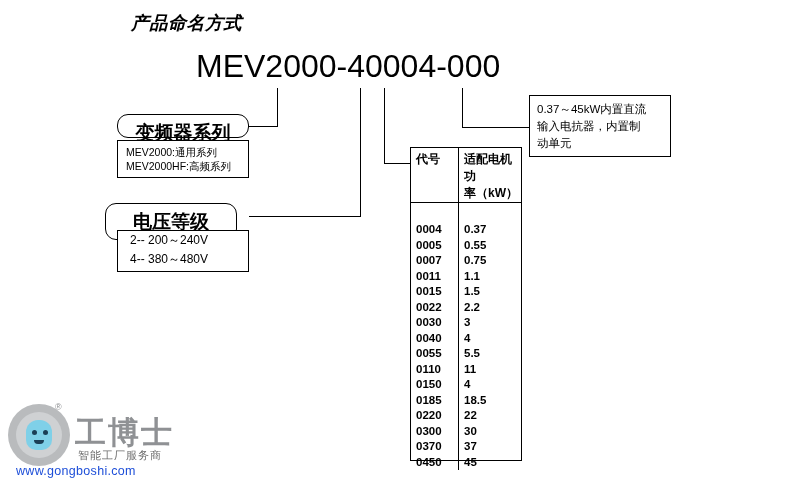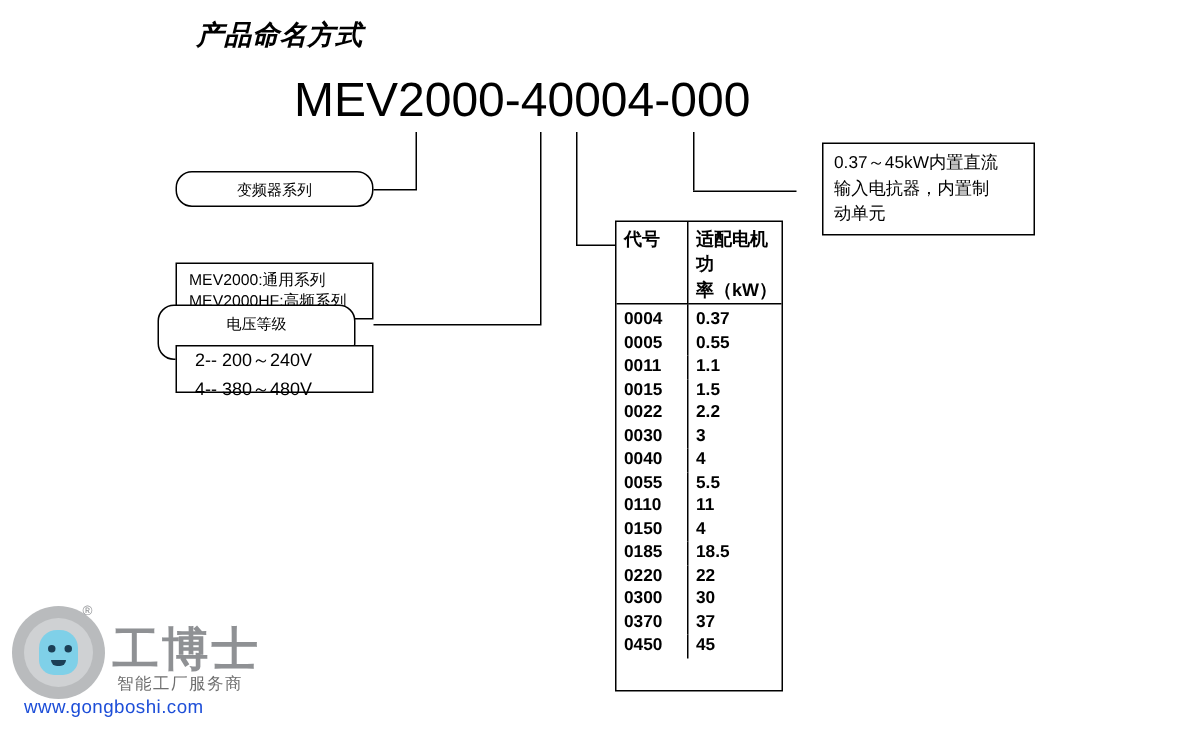--- a/index.html
+++ b/index.html
@@ -41,46 +41,45 @@
   .vline { background: #000; width: 1px; }
 
   
   .box {
     border: 1px solid #000;
     background: #fff;
     box-sizing: border-box;
   }
   .box-head {
     text-align: center;
-    font-size: 10px;
-    font-weight: normal;
+    font-size: 19px;
+    font-weight: bold;
     padding-top: 5px;
     box-sizing: border-box;
     border-radius: 11px;
   }
   .box-body {
     font-size: 10.5px;
     line-height: 14px;
     padding: 4px 0 4px 8px;
     box-sizing: border-box;
-    margin-top: 35px;
   }
 
   
   #series-head { left: 117px; top: 114px; width: 132px; height: 24px; }
   #series-body { left: 117px; top: 140px; width: 132px; height: 38px; }
 
   
   #voltage-head { left: 105px; top: 203px; width: 132px; height: 37px; }
-  #voltage-body { left: 117px; top: 230px; width: 132px; height: 32px; }
+  #voltage-body { left: 117px; top: 230px; width: 132px; height: 42px; }
   #voltage-body div { padding-left: 12px; font-size: 12px; line-height: 19px; }
 
   
   #note-box {
-    left: 548px; top: 95px; width: 142px; height: 62px;
+    left: 529px; top: 95px; width: 142px; height: 62px;
     font-size: 11.5px; line-height: 17px;
     padding: 5px 5px 0 7px;
   }
 
   
   #power-table {
     left: 410px; top: 147px; width: 112px; height: 314px;
   }
   #power-table table {
     border-collapse: collapse;
@@ -96,21 +95,21 @@
   }
   #power-table thead th {
     font-size: 12px;
     line-height: 17px;
     vertical-align: top;
     padding-top: 3px;
   }
   #power-table .col-code { width: 42px; border-right: 1px solid #000; }
   #power-table thead tr th { border-bottom: 1px solid #000; }
   #power-table thead .col-code { height: 38px; }
-  #power-table tbody tr:first-child td { padding-top: 3px; }
+  #power-table tbody tr:first-child td { padding-top: 19px; }
   #wm-sub {
     left: 78px; top: 448px;
     font-size: 11px; color: #6f6f6f;
     letter-spacing: 1px;
   }
   #wm-url {
     left: 16px; top: 464px;
     font-size: 12.5px; color: #1d4ed8;
     letter-spacing: 0.3px;
   }
@@ -203,20 +202,24 @@
     <tbody id="power-rows">
         <tr>
           <td class="col-code">0004</td>
           <td>0.37</td>
         </tr>
         <tr>
           <td class="col-code">0005</td>
           <td>0.55</td>
         </tr>
         <tr>
+          <td class="col-code">0007</td>
+          <td>0.75</td>
+        </tr>
+        <tr>
           <td class="col-code">0011</td>
           <td>1.1</td>
         </tr>
         <tr>
           <td class="col-code">0015</td>
           <td>1.5</td>
         </tr>
         <tr>
           <td class="col-code">0022</td>
           <td>2.2</td>

